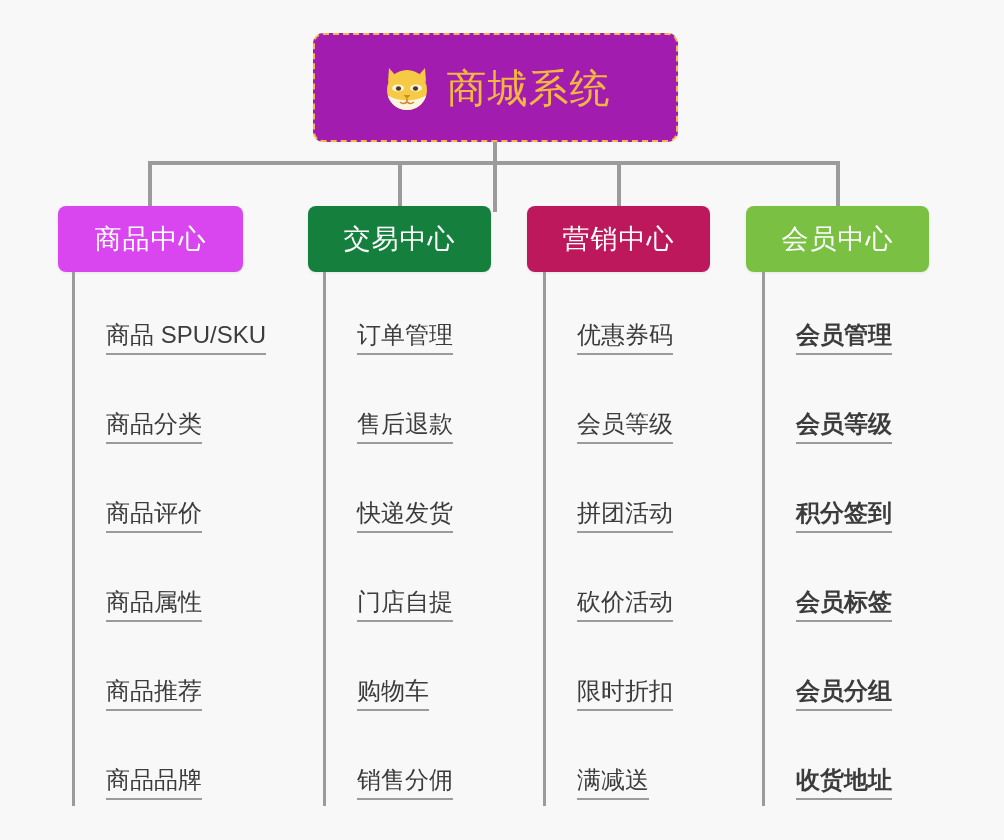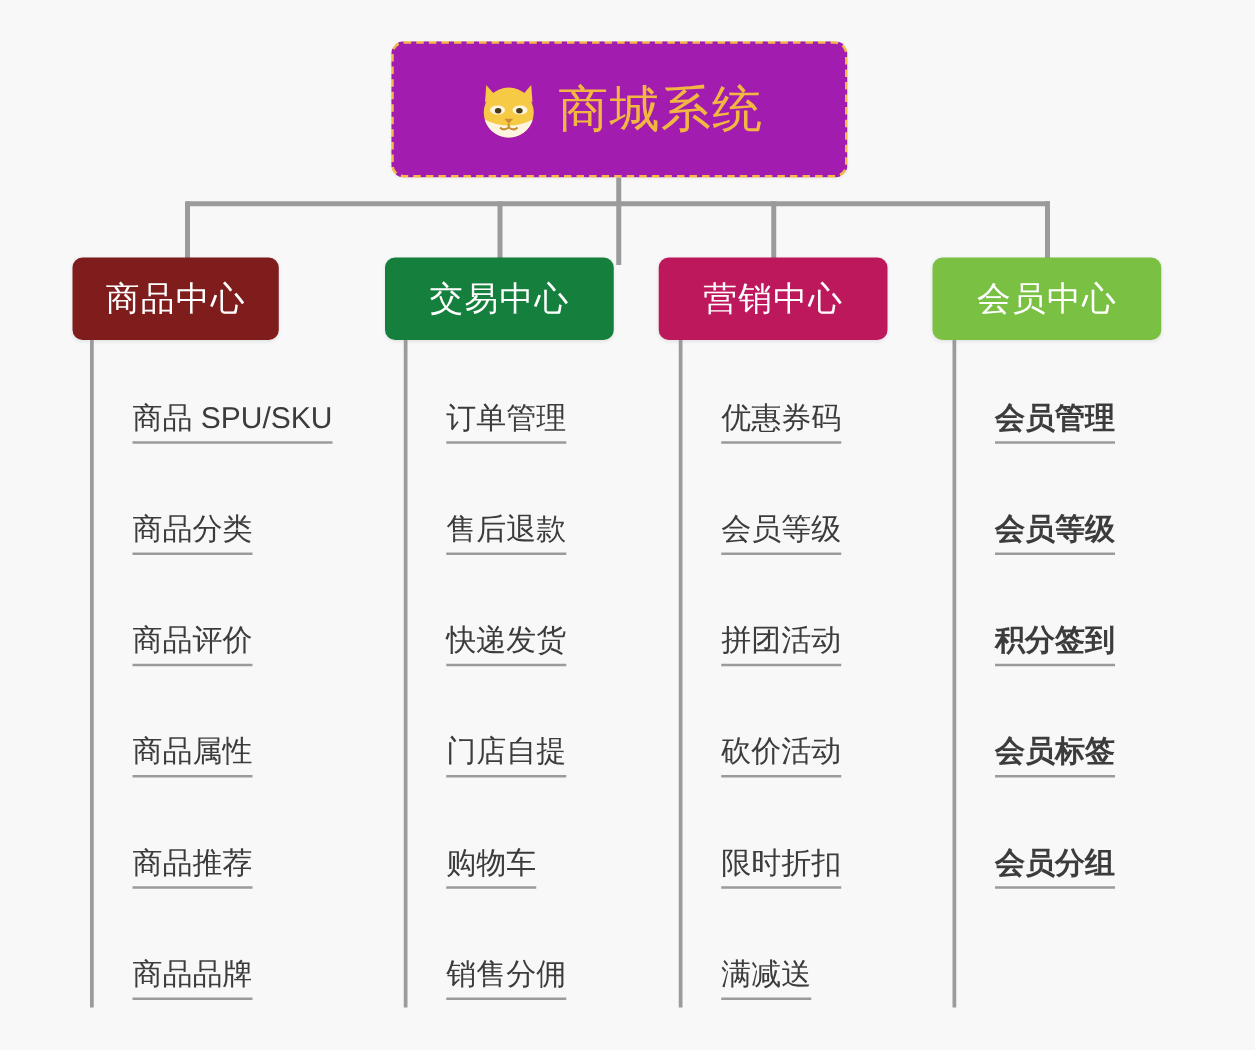--- a/index.html
+++ b/index.html
@@ -145,21 +145,21 @@
       </svg>
     </span>
     <span class="root-title">商城系统</span>
   </div>
 
   <div class="conn conn-v-root"></div>
   <div class="conn conn-h-bus"></div>
 
   <div id="dyn">
       <div class="conn conn-v-drop" style="left: 147.5px;"></div>
-      <div class="cat-box" style="left: 58px; width: 165px; background: #7f1d1d;">
+      <div class="cat-box" style="left: 58px; width: 185px; background: #d946ef;">
         <span>商品中心</span>
       </div>
       <div class="col" style="left: 72px;">
         <div class="stem" style="height: 534px;"></div>
         <div class="sub-item">
           <span class="sub-label">商品 SPU/SKU</span>
         </div>
         <div class="sub-item">
           <span class="sub-label">商品分类</span>
         </div>
@@ -240,16 +240,19 @@
         </div>
         <div class="sub-item">
           <span class="sub-label">积分签到</span>
         </div>
         <div class="sub-item">
           <span class="sub-label">会员标签</span>
         </div>
         <div class="sub-item">
           <span class="sub-label">会员分组</span>
         </div>
+        <div class="sub-item">
+          <span class="sub-label">收货地址</span>
+        </div>
       </div>
     </div>
 
 </div>
 
 </body></html>

